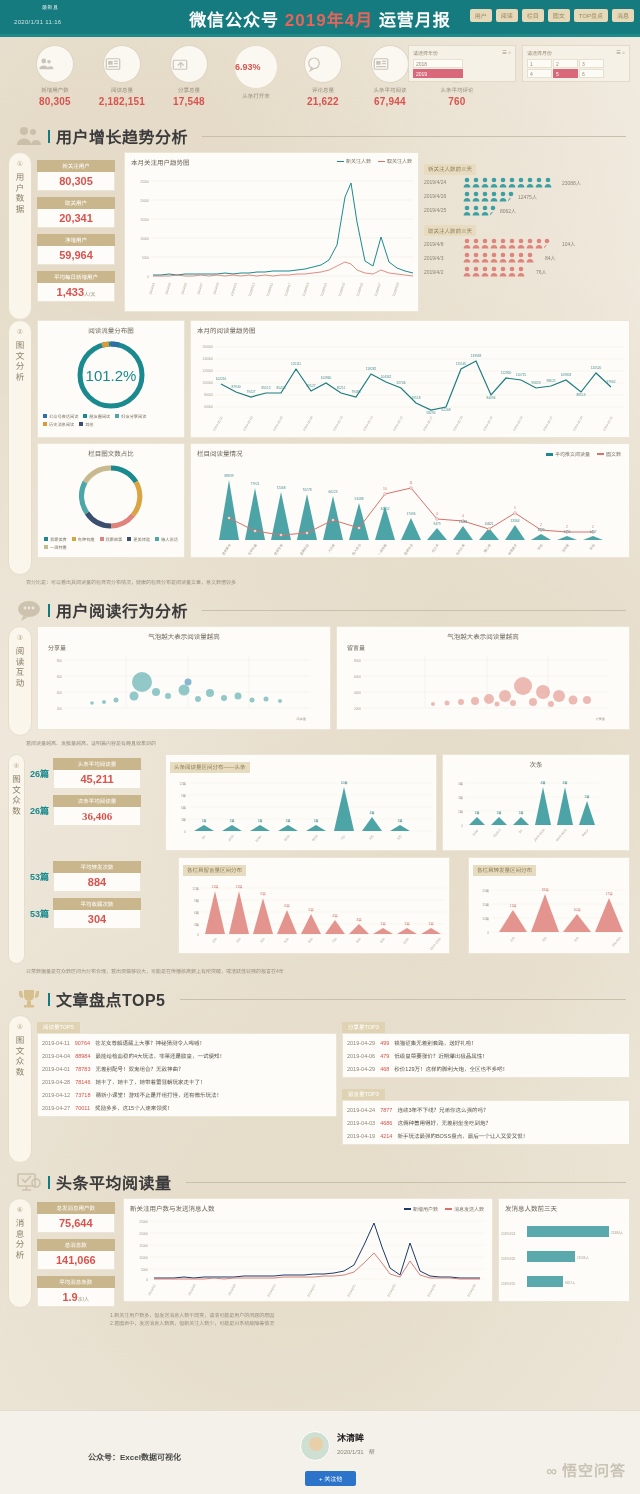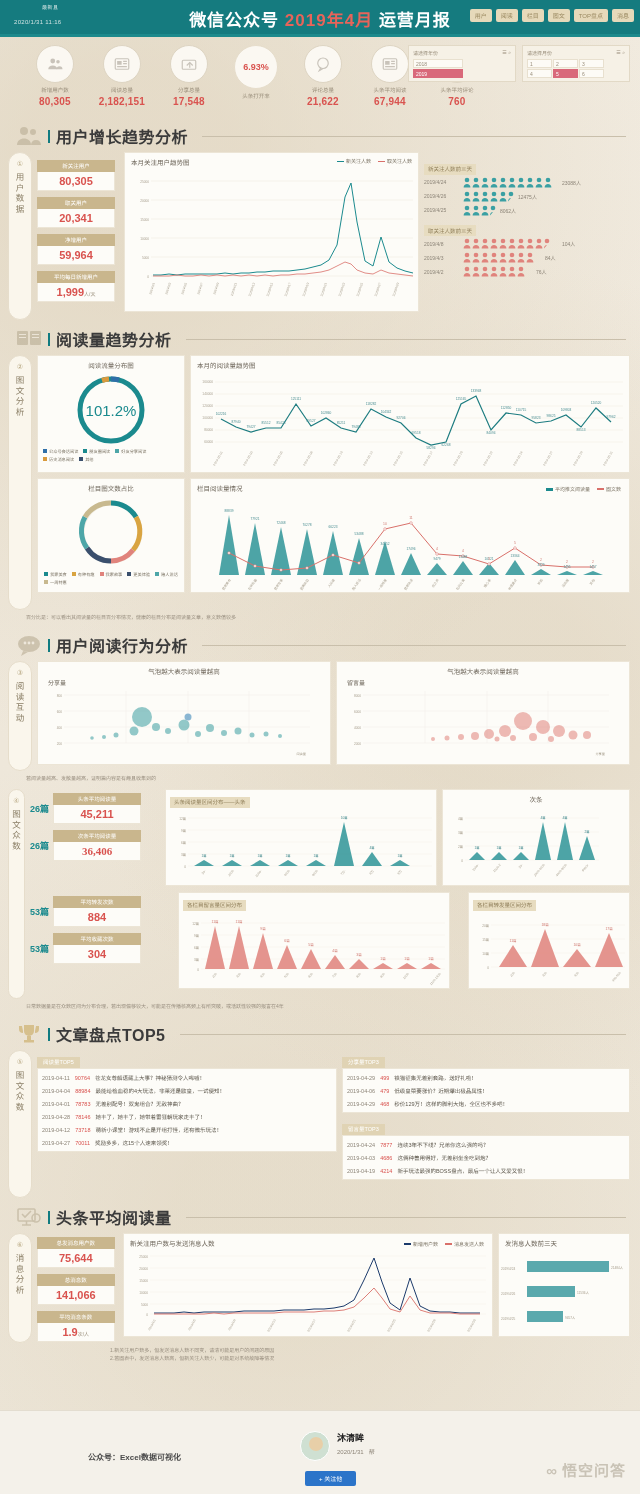--- a/index.html
+++ b/index.html
@@ -22,21 +22,21 @@
   .tb-title { position:absolute; left:0; right:0; top:6px; text-align:center; font-size:17px; font-weight:bold; color:#fff; letter-spacing:1px;}
   .tb-title .y { color:#e8645a; }
   .tb-nav { position:absolute; right:6px; top:9px; display:flex; gap:4px; }
   .navbtn { background:#e6d9ba; color:#9b8a62; font-size:6px; padding:2px 5px; border-radius:2px; white-space:nowrap;}
   .topline { height:3px; background:#1d8a8c; }
   
   .kpis { position:relative; height:80px; }
   .kpi-row { display:flex; align-items:flex-start; padding:8px 0 0 26px; gap:9px; }
   .kpi { width:58px; text-align:center; }
   .kpi .ring { width:38px;height:38px;border-radius:50%;border:1.4px solid #ded5c3;margin:0 auto 3px;
-               display:flex;align-items:center;justify-content:center; background:#fbf8f2;}
+               display:flex;align-items:center;background:#fbf8f2;}
   .kpi .ring svg { opacity:.45; }
   .kpi.rate .ring { width:44px;height:44px;border:1.6px solid #e6ddcb;}
   .kpi .lbl { font-size:5.5px; color:#9a8f7c; margin-bottom:2px; }
   .kpi .val { font-size:10px; color:#d9534f; font-weight:bold; letter-spacing:.2px; }
   .kpi.rate .pct { font-size:9px; color:#d9534f; font-weight:bold; }
   
   .slicers { position:absolute; right:10px; top:8px; display:flex; gap:6px; }
   .slicer { background:#f6f1e6; border:1px solid #e2d9c6; padding:3px 4px; width:108px; }
   .slicer .sl-head { display:flex; justify-content:space-between; font-size:5px; color:#9a8f7c; margin-bottom:3px;}
   .sl-grid { display:flex; flex-wrap:wrap; gap:1px; }
@@ -254,21 +254,21 @@
       <div class="chip">
         <div class="cap">取关用户</div>
         <div class="num">20,341</div>
       </div>
       <div class="chip">
         <div class="cap">净增用户</div>
         <div class="num">59,964</div>
       </div>
       <div class="chip">
         <div class="cap">平均每日新增用户</div>
-        <div class="num"><span>1,999</span><small>人/天</small></div>
+        <div class="num"><span>1,433</span><small>人/天</small></div>
       </div>
     </div>
 
     <div class="panel" style="width:295px;height:160px;">
       <div style="display:flex;justify-content:space-between;align-items:flex-start;">
         <div class="ptitle">本月关注用户趋势图</div>
         <div class="legend" style="padding:4px 6px 0 0;">
           <span><i style="background:#1b8a8e"></i><span>新关注人数</span></span>
           <span><i style="background:#d9706a"></i><span>取关注人数</span></span>
         </div>
@@ -544,37 +544,20 @@
                   <path d="M0.6 10.5c0-2.2 1.5-3.5 3.4-3.5s3.4 1.3 3.4 3.5z"></path>
                 </g>
               </svg>
           </span>
           <span class="v">76人</span>
         </div>
       </div>
     </div>
   </div>
 
-  <div class="sec-head">
-    <span class="sec-icon">
-      <svg width="26" height="20" viewBox="0 0 26 20" fill="#b9ad94">
-          <rect x="1" y="3" width="11" height="14" rx="1"></rect>
-          <rect x="14" y="3" width="11" height="14" rx="1"></rect>
-          <g fill="#efe9de">
-            <rect x="3" y="6" width="7" height="1"></rect>
-            <rect x="3" y="9" width="7" height="1"></rect>
-            <rect x="16" y="6" width="7" height="1"></rect>
-            <rect x="16" y="9" width="7" height="1"></rect>
-          </g>
-        </svg>
-    </span>
-    <span class="sec-bar"></span>
-    <span class="sec-title">阅读量趋势分析</span>
-    <span class="sec-rule"></span>
-  </div>
 
   <div class="sec-body" style="height:255px;">
     <div class="sidetab">
       <span class="num">②</span>
       <span class="ch">图<br>文<br>分<br>析</span>
     </div>
     <div style="flex:1;">
       <div style="display:flex;gap:5px;">
 
         <div class="panel" style="width:148px;height:118px;">

